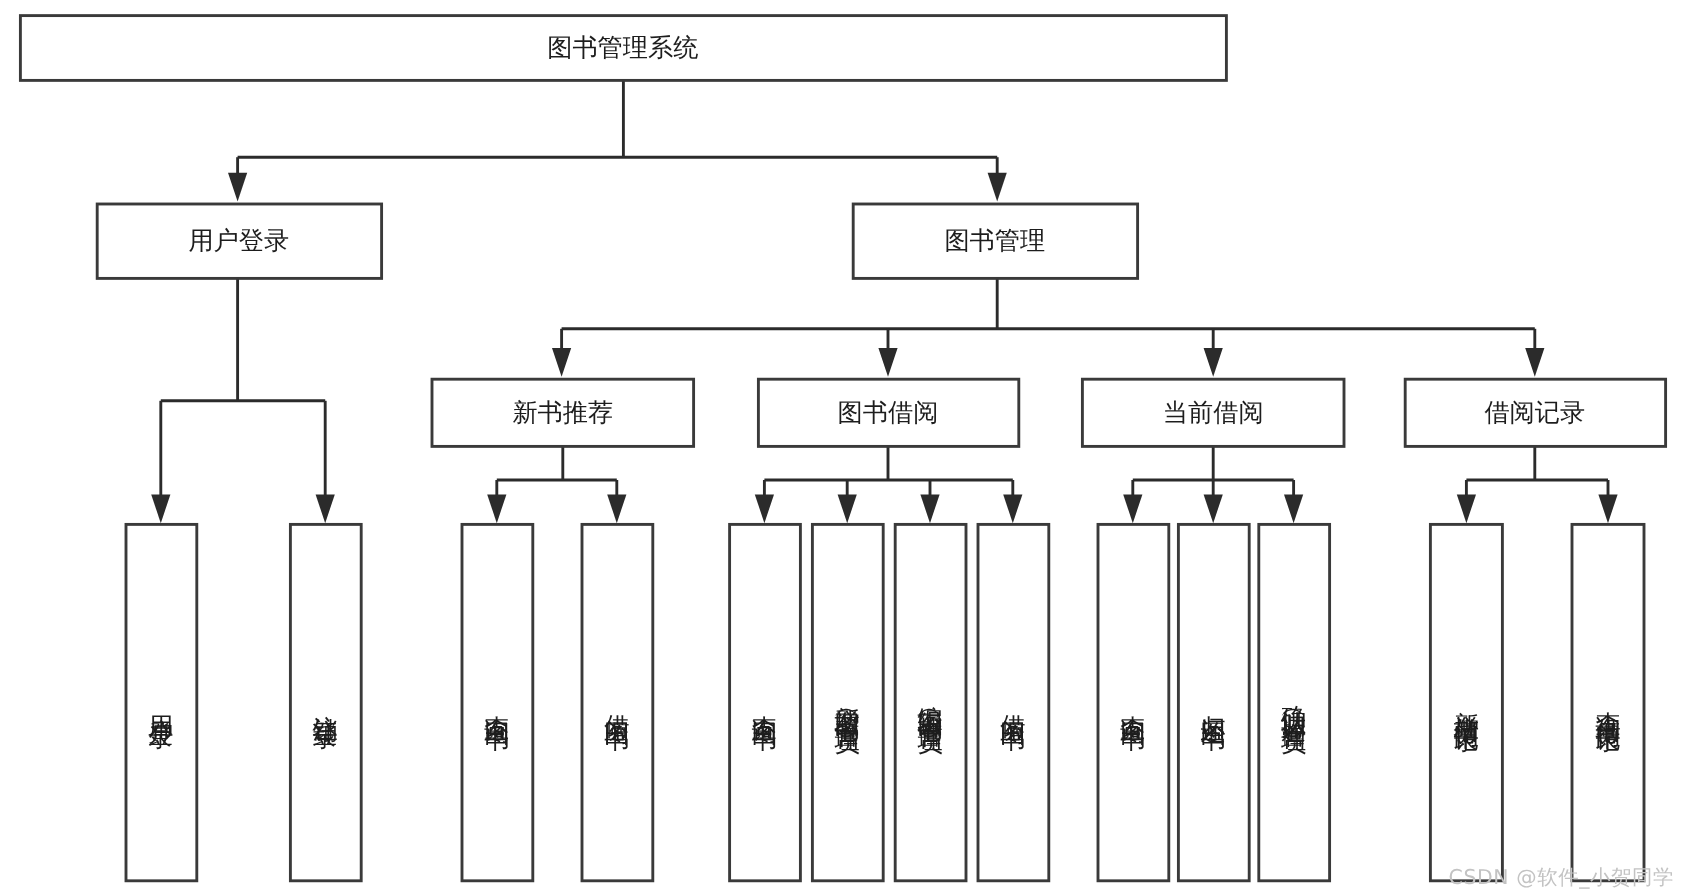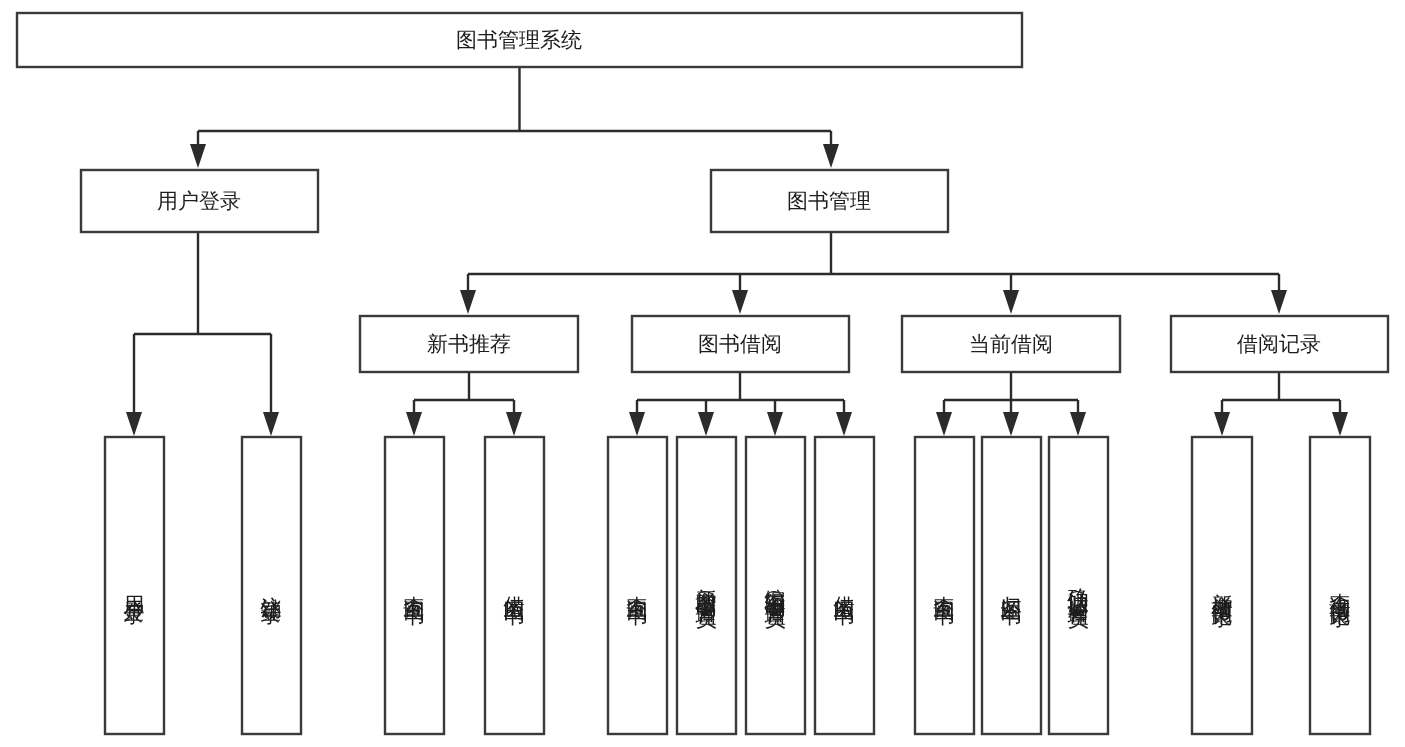--- a/index.html
+++ b/index.html
@@ -233,14 +233,15 @@
       <text class="node-label-v" x="1222" y="585">新增借阅记录</text>
     </g>
 
     <g>
       <rect class="node-box" x="1310" y="437" width="60" height="297"></rect>
       <text class="node-label-v" x="1340" y="585">查询借阅记录</text>
     </g>
 
   </svg>
 
+  <div class="watermark">CSDN @软件_小贺同学</div>
 
 </div>
 
 </body></html>

